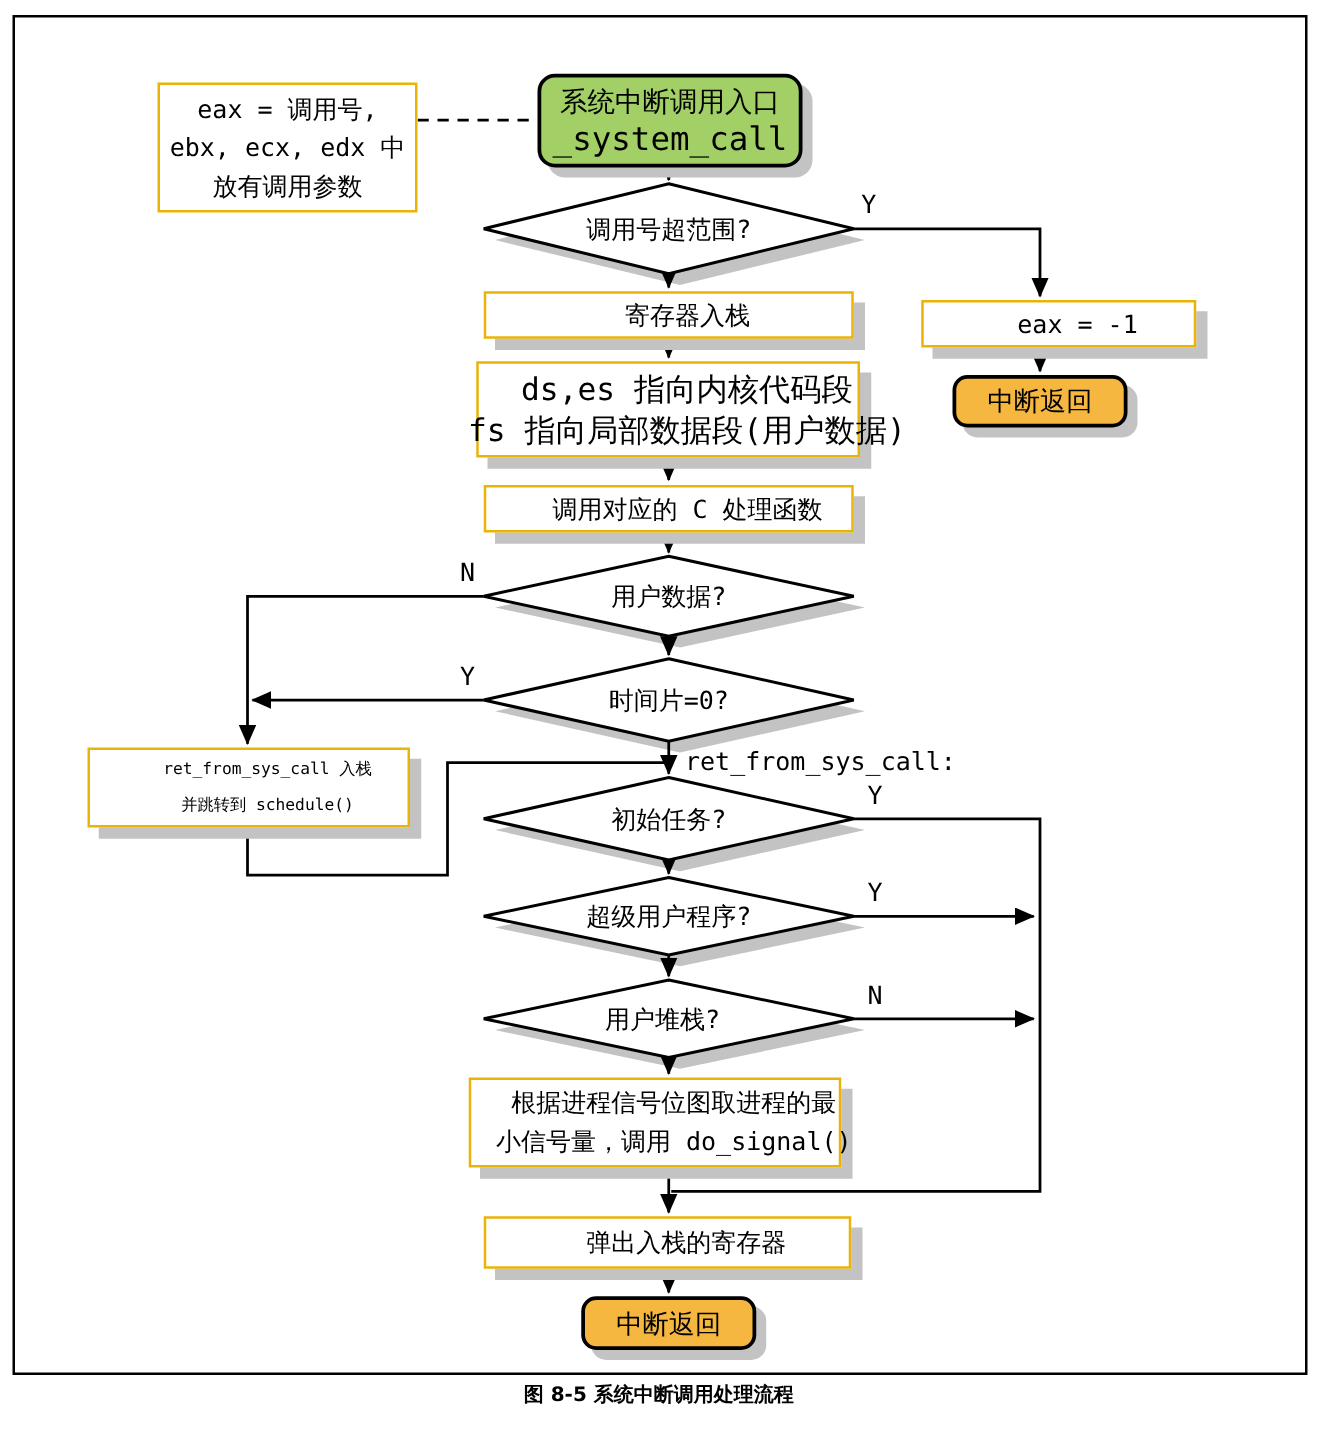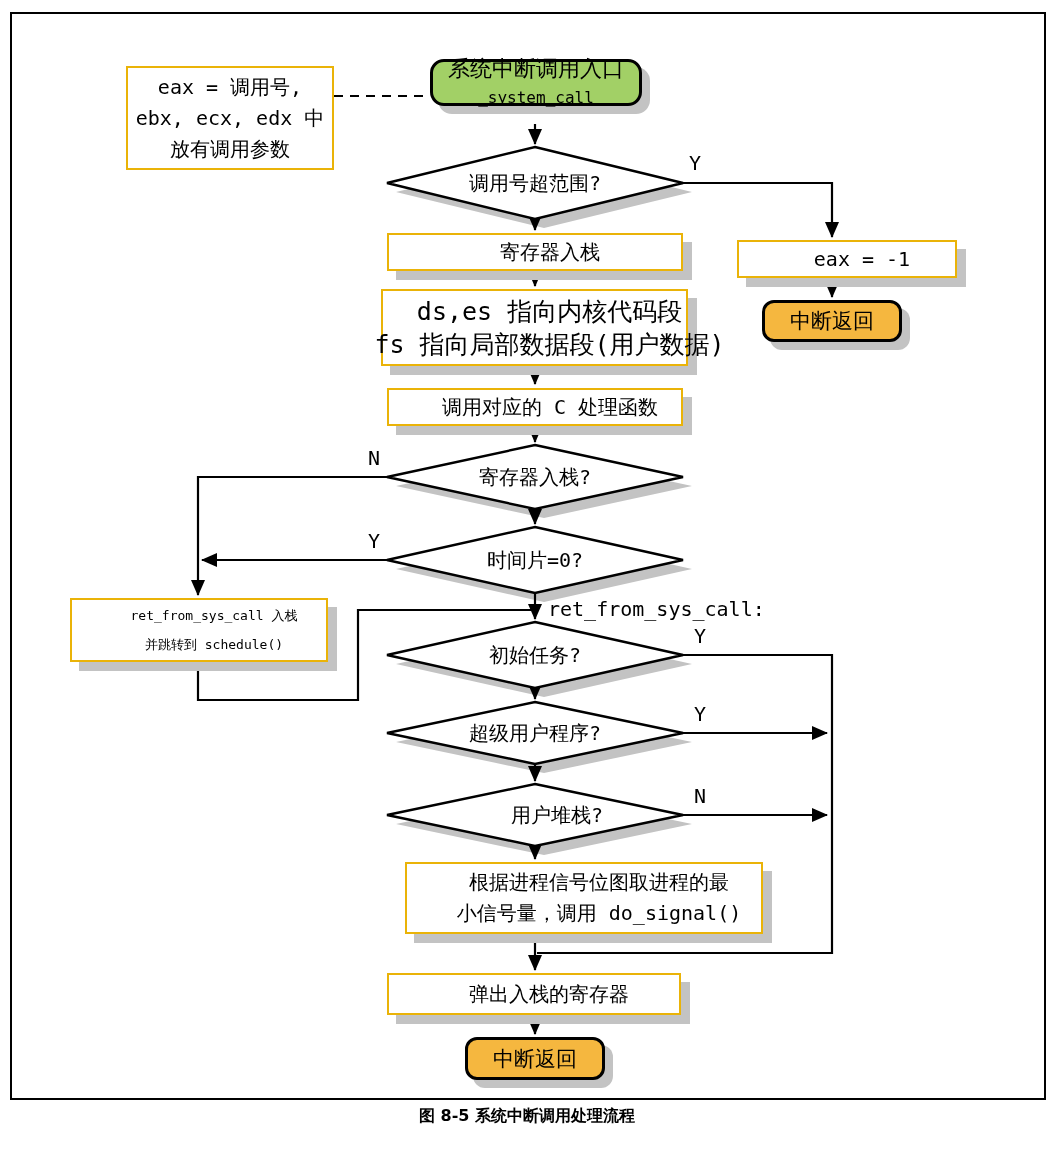--- a/index.html
+++ b/index.html
@@ -37,21 +37,21 @@
   .terminal.orange{background:var(--orange); border-radius:12px;text-align:right;}
   .dlabel{
     position:absolute; display:flex; align-items:center; justify-content:center;
     text-align:center; font-size:20px; white-space:nowrap; pointer-events:none;
   }
   .blabel{position:absolute; font-size:20px; line-height:20px;}
   .t20{font-size:20px; line-height:31px;}
   .t21{font-size:25px; line-height:33px;}
   .t19{font-size:13px; line-height:29px;}
   .entry-l1{font-size:22px; line-height:30px;}
-  .entry-l2{font-size:16px; line-height:28px;}
+  .entry-l2{font-size:26px; line-height:28px;}
   .iret-text{font-size:21px;}
   .caption{
     position:absolute; left:0; top:1106px; width:1054px; text-align:center;
     font-weight:bold; font-size:16px;
     font-family:"DejaVu Sans","Liberation Sans",sans-serif;
   }
   .edge-label{position:absolute; font-size:20px; white-space:nowrap;}
 </style>
 </head>
 <body>
@@ -108,51 +108,51 @@
       <polygon class="dia" points="535,784 683,815 535,846 387,815"></polygon>
     </g>
   </svg>
 
   <div class="node" style="left:126px;top:66px;width:208px;height:104px;">
     <span class="t20">eax = 调用号,</span>
     <span class="t20">ebx, ecx, edx 中</span>
     <span class="t20">放有调用参数</span>
   </div>
 
-  <div class="terminal green" style="left:430px;top:59px;width:212px;height:47px;">
+  <div class="terminal green" style="left:430px;top:59px;width:212px;height:75px;">
     <span class="entry-l1">系统中断调用入口</span>
     <span class="entry-l2">_system_call</span>
   </div>
 
   <div class="dlabel" style="left:387px;top:147px;width:296px;height:72px;">调用号超范围?</div>
-  <div class="dlabel" style="left:387px;top:445px;width:296px;height:64px;">寄存器入栈?</div>
+  <div class="dlabel" style="left:387px;top:445px;width:296px;height:64px;">用户数据?</div>
   <div class="dlabel" style="left:387px;top:527px;width:296px;height:66px;">时间片=0?</div>
   <div class="dlabel" style="left:387px;top:622px;width:296px;height:66px;">初始任务?</div>
   <div class="dlabel" style="left:387px;top:702px;width:296px;height:62px;">超级用户程序?</div>
-  <div class="dlabel" style="left:409px;top:784px;width:296px;height:62px;">用户堆栈?</div>
+  <div class="dlabel" style="left:382px;top:784px;width:296px;height:62px;">用户堆栈?</div>
 
   <div class="node shadowed" style="left:387px;top:233px;width:296px;height:38px;">
     <span class="t20">寄存器入栈</span>
   </div>
 
   <div class="node shadowed" style="left:381px;top:289px;width:307px;height:77px;">
     <span class="t21">ds,es 指向内核代码段</span>
     <span class="t21">fs 指向局部数据段(用户数据)</span>
   </div>
 
   <div class="node shadowed" style="left:387px;top:388px;width:296px;height:38px;">
     <span class="t20">调用对应的 C 处理函数</span>
   </div>
 
   <div class="node shadowed" style="left:70px;top:598px;width:258px;height:64px;">
     <span class="t19">ret_from_sys_call 入栈</span>
     <span class="t19">并跳转到 schedule()</span>
   </div>
 
-  <div class="node shadowed" style="left:405px;top:862px;width:358px;height:72px;">
+  <div class="node shadowed" style="left:375px;top:862px;width:298px;height:72px;">
     <span class="t20">根据进程信号位图取进程的最</span>
     <span class="t20">小信号量，调用 do_signal()</span>
   </div>
 
   <div class="node shadowed" style="left:387px;top:973px;width:294px;height:42px;">
     <span class="t20">弹出入栈的寄存器</span>
   </div>
 
   <div class="node shadowed" style="left:737px;top:240px;width:220px;height:38px;">
     <span class="t20">eax = -1</span>

